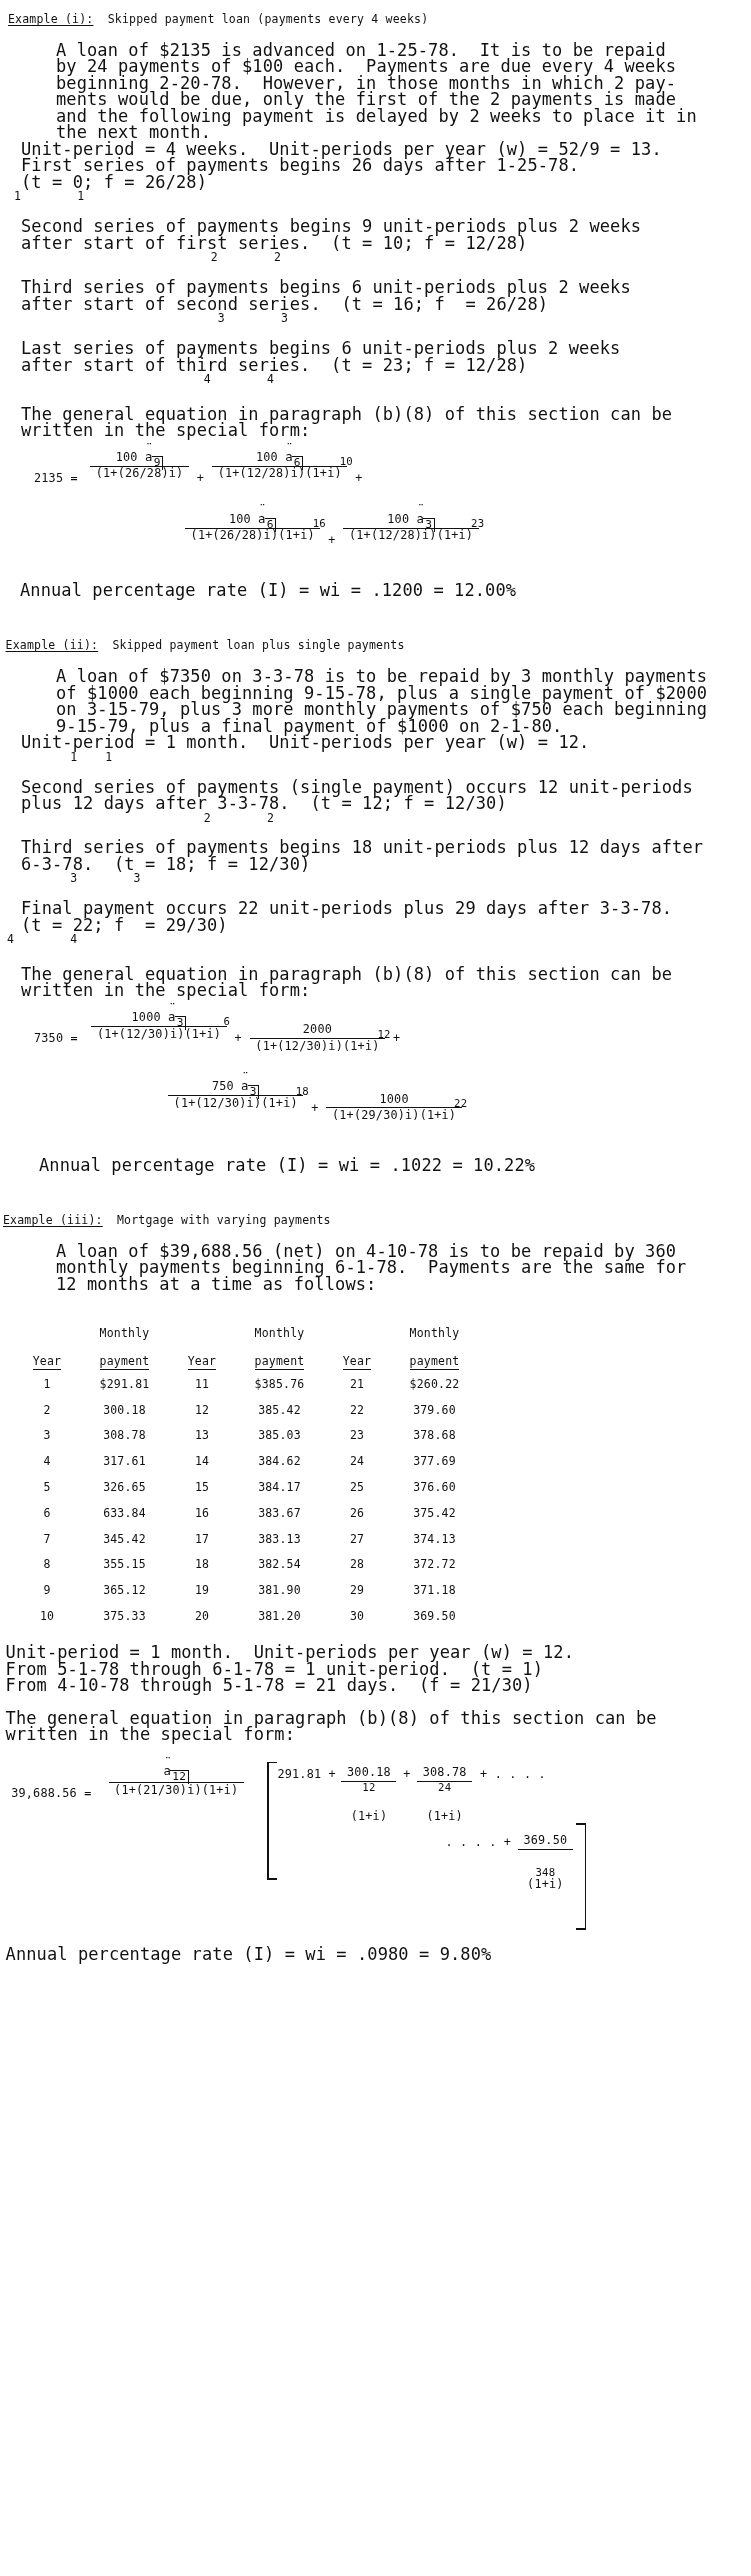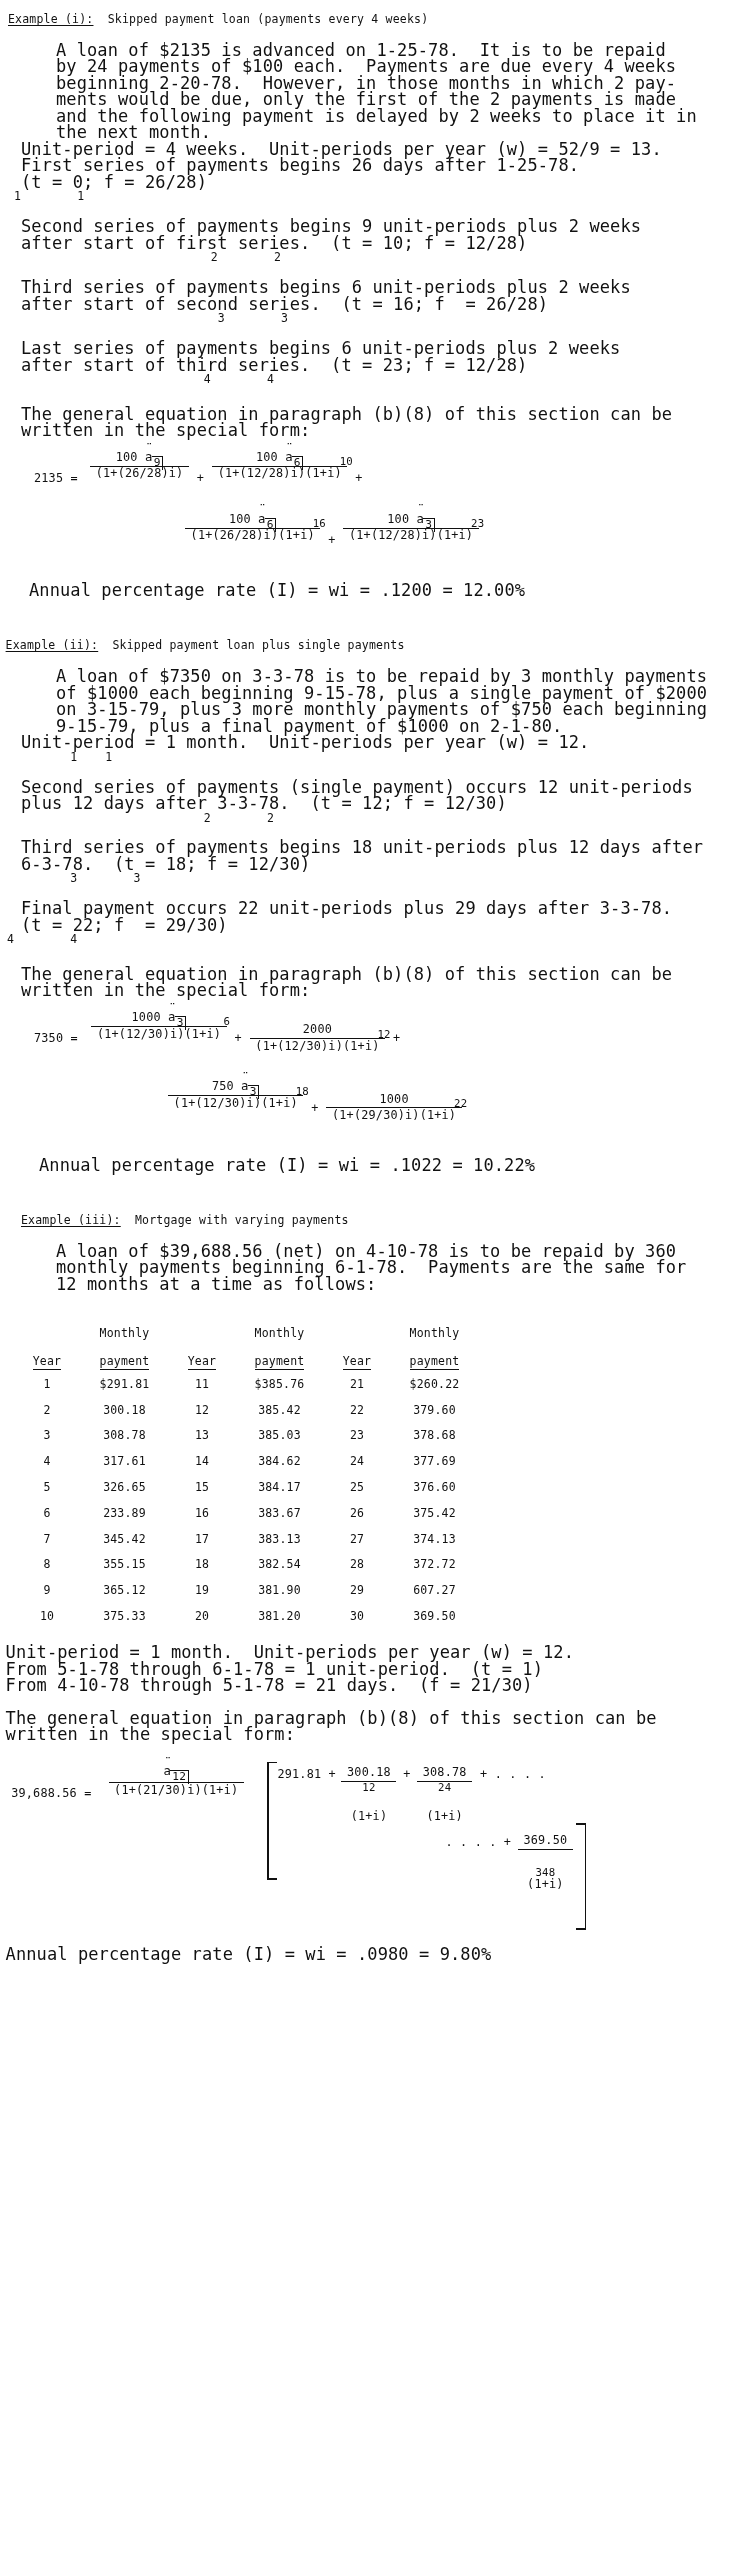--- a/index.html
+++ b/index.html
@@ -268,21 +268,21 @@
           <span class="den-wrap">
             <span>(1+(12/28)i)(1+i)</span>
             <span class="expo" style="top:-11.2px;right:-11.2px">23</span>
           </span>
         </div>
       </div>
     </div>
   </div>
 
   <div class="spacer60"></div>
-  <div class="body-text indent2" style="margin-left:29px">Annual percentage rate (I) = wi = .1200 = 12.00%</div>
+  <div class="body-text indent2" style="margin-left:20px">Annual percentage rate (I) = wi = .1200 = 12.00%</div>
 
   <div style="height:40px"></div>
 
   <div class="ex-head" style="margin-left:5.6px">
     <span class="u">Example (ii):</span><span>&nbsp;&nbsp;</span><span>Skipped payment loan plus single payments</span>
   </div>
 
   <div class="spacer28"></div>
 
   <div class="body-text indent">A loan of $7350 on 3-3-78 is to be repaid by 3 monthly payments
@@ -385,21 +385,21 @@
         </div>
       </div>
     </div>
   </div>
 
   <div class="spacer60"></div>
   <div class="body-text indent2" style="margin-left:39px">Annual percentage rate (I) = wi = .1022 = 10.22%</div>
 
   <div style="height:40px"></div>
 
-  <div class="ex-head" style="margin-left:21px">
+  <div class="ex-head" style="margin-left:3px">
     <span class="u">Example (iii):</span><span>&nbsp;&nbsp;</span><span>Mortgage with varying payments</span>
   </div>
 
   <div class="spacer28"></div>
   <div class="body-text indent">A loan of $39,688.56 (net) on 4-10-78 is to be repaid by 360
 monthly payments beginning 6-1-78.  Payments are the same for
 12 months at a time as follows:</div>
 
   <div class="spacer36"></div>
 
@@ -459,21 +459,21 @@
         <tr>
           <td class="c-year">5</td>
           <td class="c-pay">326.65</td>
           <td class="c-year">15</td>
           <td class="c-pay">384.17</td>
           <td class="c-year">25</td>
           <td class="c-pay">376.60</td>
         </tr>
         <tr>
           <td class="c-year">6</td>
-          <td class="c-pay">233.89</td>
+          <td class="c-pay">633.84</td>
           <td class="c-year">16</td>
           <td class="c-pay">383.67</td>
           <td class="c-year">26</td>
           <td class="c-pay">375.42</td>
         </tr>
         <tr>
           <td class="c-year">7</td>
           <td class="c-pay">345.42</td>
           <td class="c-year">17</td>
           <td class="c-pay">383.13</td>
@@ -487,21 +487,21 @@
           <td class="c-pay">382.54</td>
           <td class="c-year">28</td>
           <td class="c-pay">372.72</td>
         </tr>
         <tr>
           <td class="c-year">9</td>
           <td class="c-pay">365.12</td>
           <td class="c-year">19</td>
           <td class="c-pay">381.90</td>
           <td class="c-year">29</td>
-          <td class="c-pay">607.27</td>
+          <td class="c-pay">371.18</td>
         </tr>
         <tr>
           <td class="c-year">10</td>
           <td class="c-pay">375.33</td>
           <td class="c-year">20</td>
           <td class="c-pay">381.20</td>
           <td class="c-year">30</td>
           <td class="c-pay">369.50</td>
         </tr>
       </tbody>

